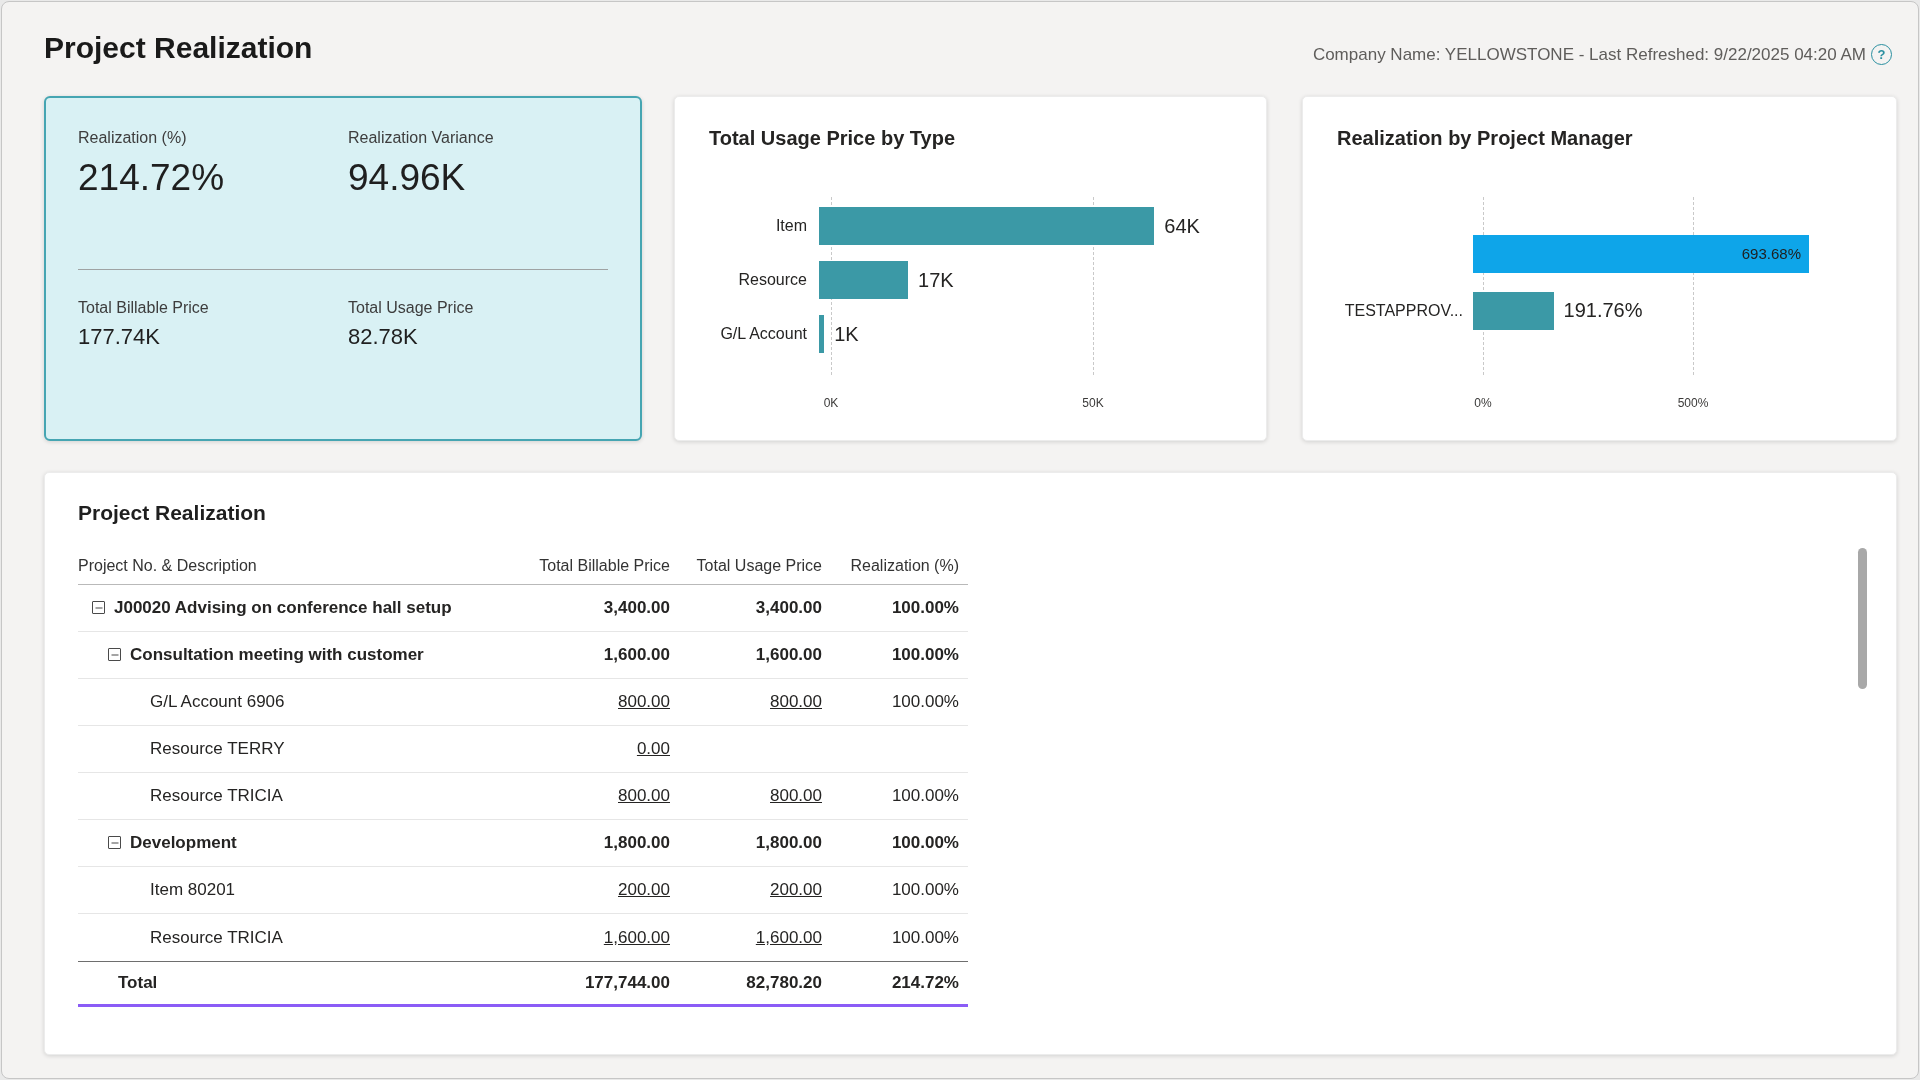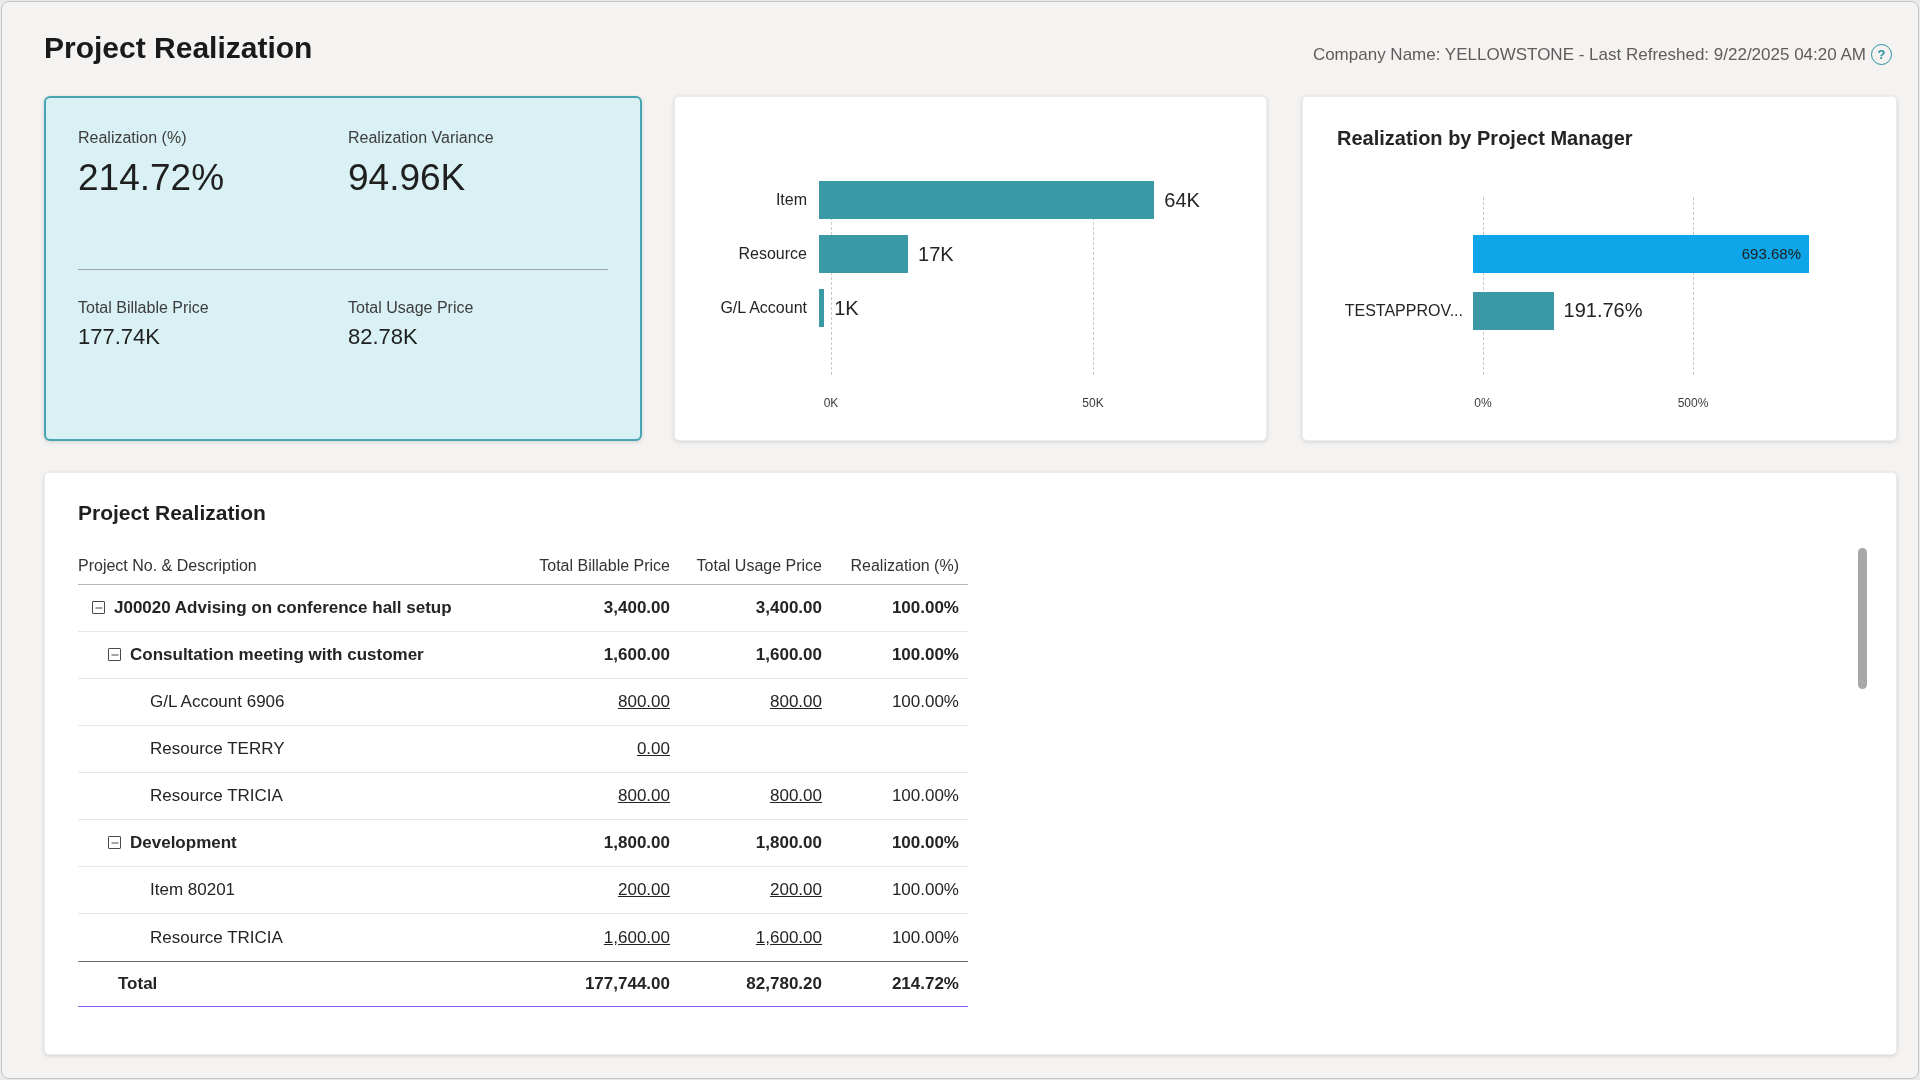--- a/index.html
+++ b/index.html
@@ -70,21 +70,21 @@
   .matrix { width:890px; margin-top:22px; font-size:17px; }
   .mrow { display:grid; grid-template-columns:440px 152px 152px 146px; align-items:center; height:47px; border-bottom:1px solid #e6e6e6; }
   .mrow.mhead { height:38px; border-bottom:1px solid #b9b9b9; font-size:16px; color:#333333; }
   .c.num { text-align:right; }
   .c:nth-child(4) { padding-right:9px; }
   .mrow.bold { font-weight:700; }
   .lvl0 .desc { padding-left:14px; }
   .lvl1 .desc { padding-left:30px; }
   .lvl2 .desc { padding-left:72px; }
   .trow .desc { padding-left:40px; }
-  .trow { height:46px; border-top:1px solid #6e6e6e; border-bottom:1px solid #8b5cf6; }
+  .trow { height:46px; border-top:1px solid #6e6e6e; border-bottom:3px solid #8b5cf6; }
   .no-b { border-bottom:none; }
   .collapse {
     display:inline-block; width:13px; height:13px; border:1px solid #4a4a4a; border-radius:1px;
     position:relative; margin-right:9px; vertical-align:middle; cursor:pointer; top:-1px;
   }
   .collapse::before { content:""; position:absolute; left:50%; top:50%; width:7px; height:1px; background:#4a4a4a; transform:translate(-50%,-50%); }
   .link { text-decoration:underline; cursor:pointer; }
   .vscroll { position:absolute; right:29px; top:75px; width:9px; height:141px; background:#a8a8a8; border-radius:5px; cursor:grab; }
 </style>
 </head>
@@ -120,20 +120,21 @@
           <div class="kpi-value-sm">177.74K</div>
         </div>
         <div>
           <div class="kpi-label">Total Usage Price</div>
           <div class="kpi-value-sm">82.78K</div>
         </div>
       </div>
     </div>
 
     <div class="card chart-card usage">
+      <div class="card-title">Total Usage Price by Type</div>
       <div class="gridline" style="left:156px"></div>
       <div class="gridline" style="left:418px"></div>
       <div class="rows">
         <div class="hrow">
           <div class="hlabel">Item</div>
           <div class="htrack">
             <div class="hbar" style="width: 335.36px; background: rgb(59, 153, 166);"></div>
             <span class="hval">64K</span>
           </div>
         </div>

